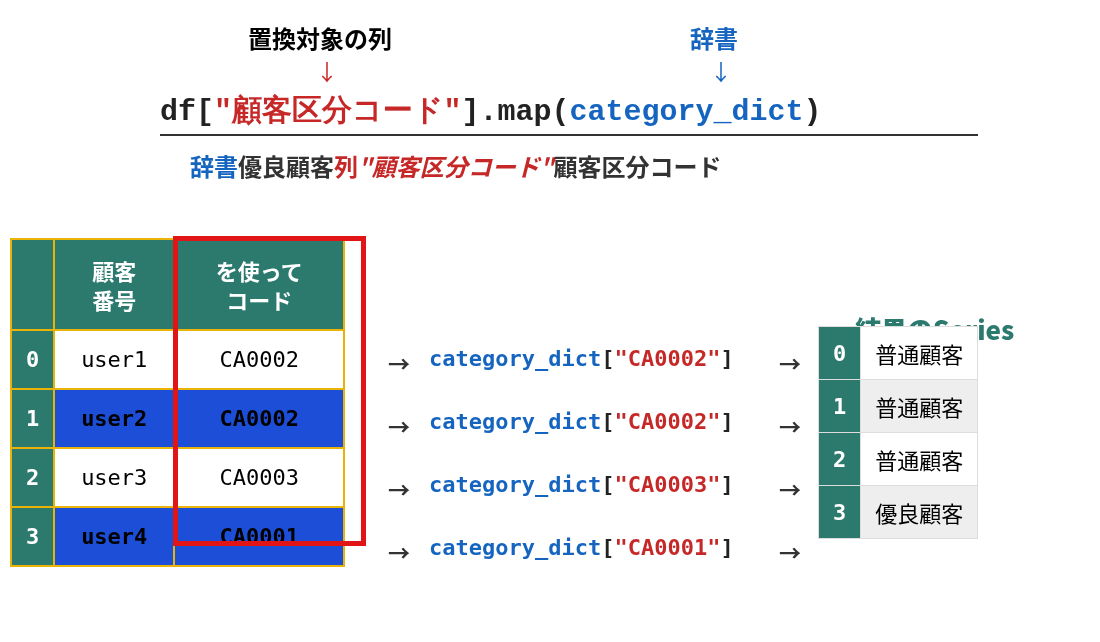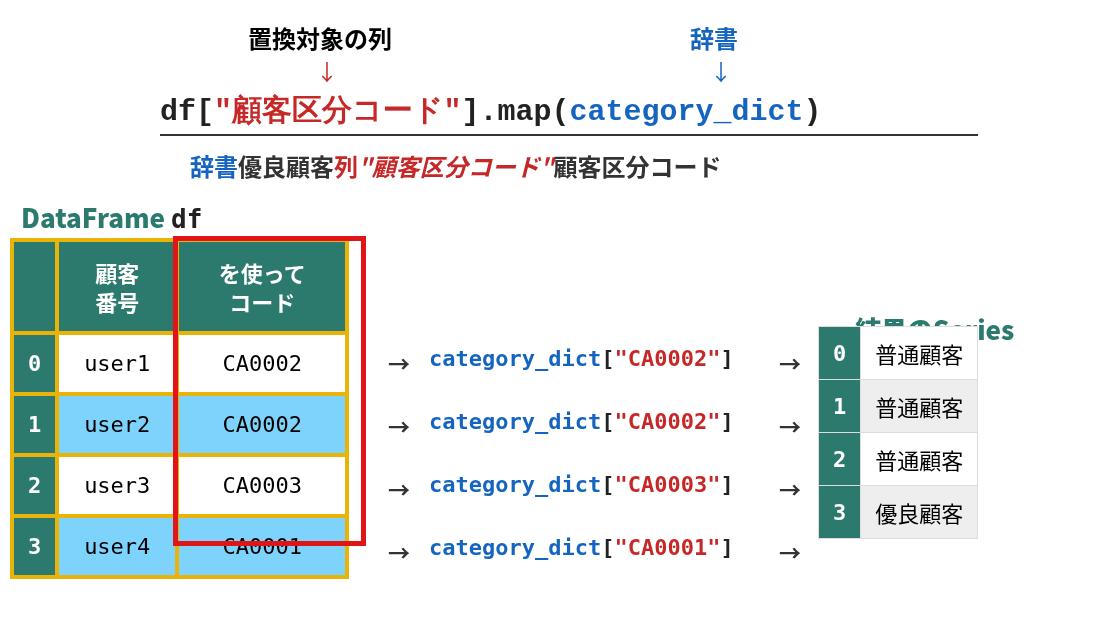--- a/index.html
+++ b/index.html
@@ -28,29 +28,29 @@
 
   .df-label { font-weight: 800; font-size: 26px; }
   .df-label .teal { color: #2c7a6e; }
   .df-label .black { color: #222; font-family: Menlo, Consolas, monospace; }
 
   table.df {
     border-collapse: collapse;
     font-size: 22px;
   }
   table.df th, table.df td {
-    border: 4px solid #eab308;
+    border: 2px solid #eab308;
     padding: 16px 14px;
     text-align: center;
   }
   table.df th.idxcorner { background: #2c7a6e; width: 30px; }
   table.df th.colhead { background: #2c7a6e; color: #fff; font-weight: 700; line-height: 1.3; }
   table.df td.idxlabel { background: #2c7a6e; color: #fff; font-family: Menlo, Consolas, monospace; font-weight: 600; width: 30px; }
   table.df td.val { font-family: Menlo, Consolas, monospace; background: #ffffff; text-align: center; }
-  table.df tr.odd td.val { background: #7dd3fc; }
+  table.df tr.odd td.val { background: #1d4ed8; font-weight: bold; }
 
   .highlight-box {
     position: absolute;
     border: 5px solid #e11515;
     background: transparent;
     pointer-events: none;
   }
 
   .map-arrow { color: #333; font-size: 22px; font-weight: 600; }
   .dictexpr { font-family: Menlo, Consolas, monospace; font-weight: 700; font-size: 22px; white-space: nowrap; }
@@ -77,24 +77,20 @@
 
   <div class="abs codeexpr" style="left:160px; top:90px;">
     <span class="black">df</span><span class="black">[</span><span class="red">"顧客区分コード"</span><span class="black">]</span><span class="black">.map</span><span class="black">(</span><span class="blue">category_dict</span><span class="black">)</span>
   </div>
   <div class="underline" style="left:160px; top:134px; width:818px;"></div>
 
   <div class="abs desc" style="left:190px; top:148px;">
     <span class="blue">辞書</span><span>優良顧客</span><span class="red">列</span><span class="red-ital">"顧客区分コード"</span><span>顧客区分コード</span>
   </div>
 
-  <div class="abs df-label" style="left:21px; top:198px;">
-    <span class="teal">DataFrame</span>
-    <span class="black">df</span>
-  </div>
 
   <table class="abs df" style="left:10px; top:238px;">
     <tbody>
         <tr>
       <th class="idxcorner"></th>
       <th class="colhead" style="width:120px;"><span>顧客</span><br><span>番号</span></th>
       <th class="colhead" style="width:170px;"><span>を使って</span><br><span>コード</span></th>
     </tr>
     <tr>
       <td class="idxlabel">0</td>

